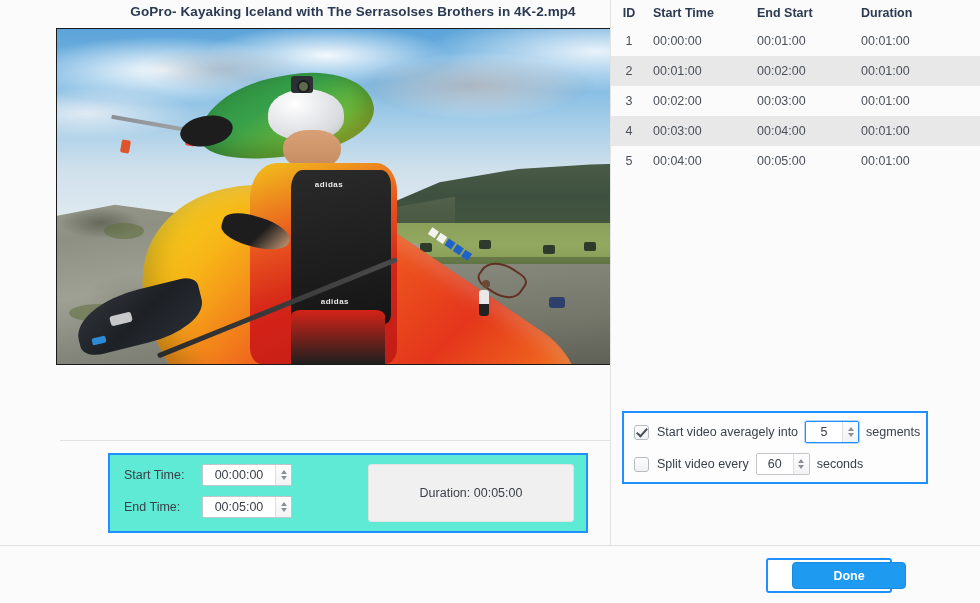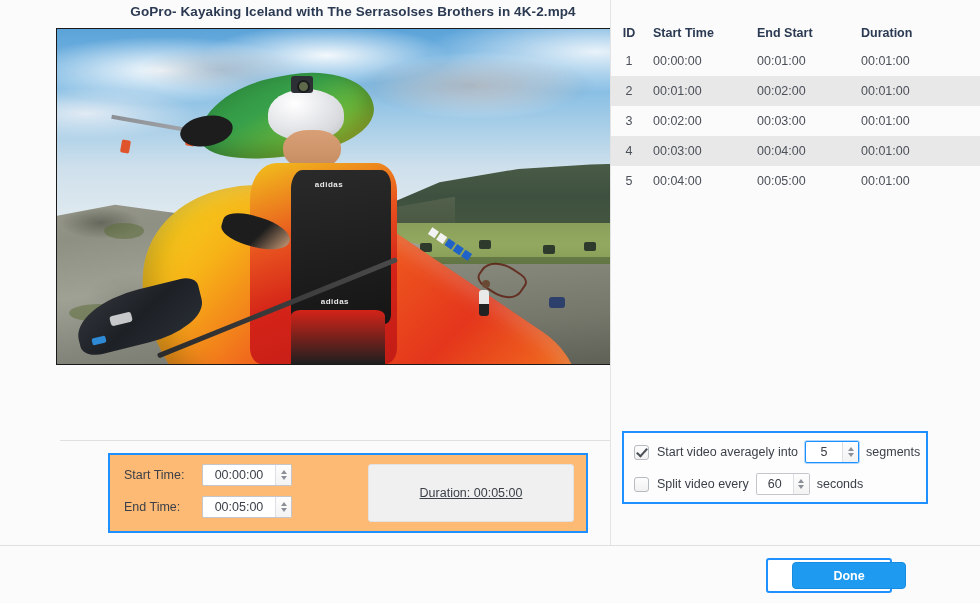--- a/index.html
+++ b/index.html
@@ -195,21 +195,21 @@
   .bag { position: absolute; left: 84%; top: 80%; width: 16px; height: 11px; background: #2d3f6b; border-radius: 3px; }
 
   
   #timeline-row { position: absolute; left: 0; top: 372px; width: 610px; height: 60px; }
 
   #left-divider { position: absolute; left: 12px; top: 440px; width: 584px; height: 1px; background: #e0e0e0; }
 
   
   #trim-box {
     position: absolute; left: 60px; top: 453px; width: 480px; height: 80px;
-    border: 2px solid #1e90ff; background: #fdba74;
+    border: 2px solid #1e90ff; background: #5eead4;
   }
   .field-row { position: absolute; display: flex; align-items: center; }
   #row-start { left: 14px; top: 9px; }
   #row-end { left: 14px; top: 41px; }
   .field-label { font-size: 12.5px; color: #3b4049; width: 78px; }
   .spin-wrap {
     position: relative; display: flex; align-items: center;
     border: 1px solid #c3c7cc; background: #fff; border-radius: 2px; height: 22px;
   }
   .spin-wrap input {
@@ -224,25 +224,25 @@
     cursor: pointer;
   }
   .spin-btns span { display: block; width: 0; height: 0; border-left: 3px solid transparent; border-right: 3px solid transparent; }
   .spin-btns span.up { border-bottom: 4px solid #8b9098; }
   .spin-btns span.dn { border-top: 4px solid #8b9098; }
 
   #duration-box {
     position: absolute; left: 258px; top: 9px; width: 206px; height: 58px;
     background: #f0f0f0; border: 1px solid #e2e2e2; border-radius: 3px;
     display: flex; align-items: center; justify-content: center;
-    font-size: 12.5px; color: #3b4049; text-decoration: underline;
-  }
-
-  
-  #right-pane { position: absolute; left: 611px; top: 0; width: 369px; height: 545px; background: #fbfbfb; margin-top: 20px; }
+    font-size: 12.5px; color: #3b4049;
+  }
+
+  
+  #right-pane { position: absolute; left: 611px; top: 0; width: 369px; height: 545px; background: #fbfbfb; }
   #vertical-divider { position: absolute; left: 610px; top: 0; width: 1px; height: 545px; background: #e3e3e3; }
 
   #segments-table { position: absolute; left: 0; top: 0; width: 369px; }
   .tbl-header {
     display: grid; grid-template-columns: 36px 104px 104px 108px;
     height: 26px; align-items: center;
     font-size: 12.5px; font-weight: bold; color: #2b3a52;
   }
   .tbl-row {
     display: grid; grid-template-columns: 36px 104px 104px 108px;

